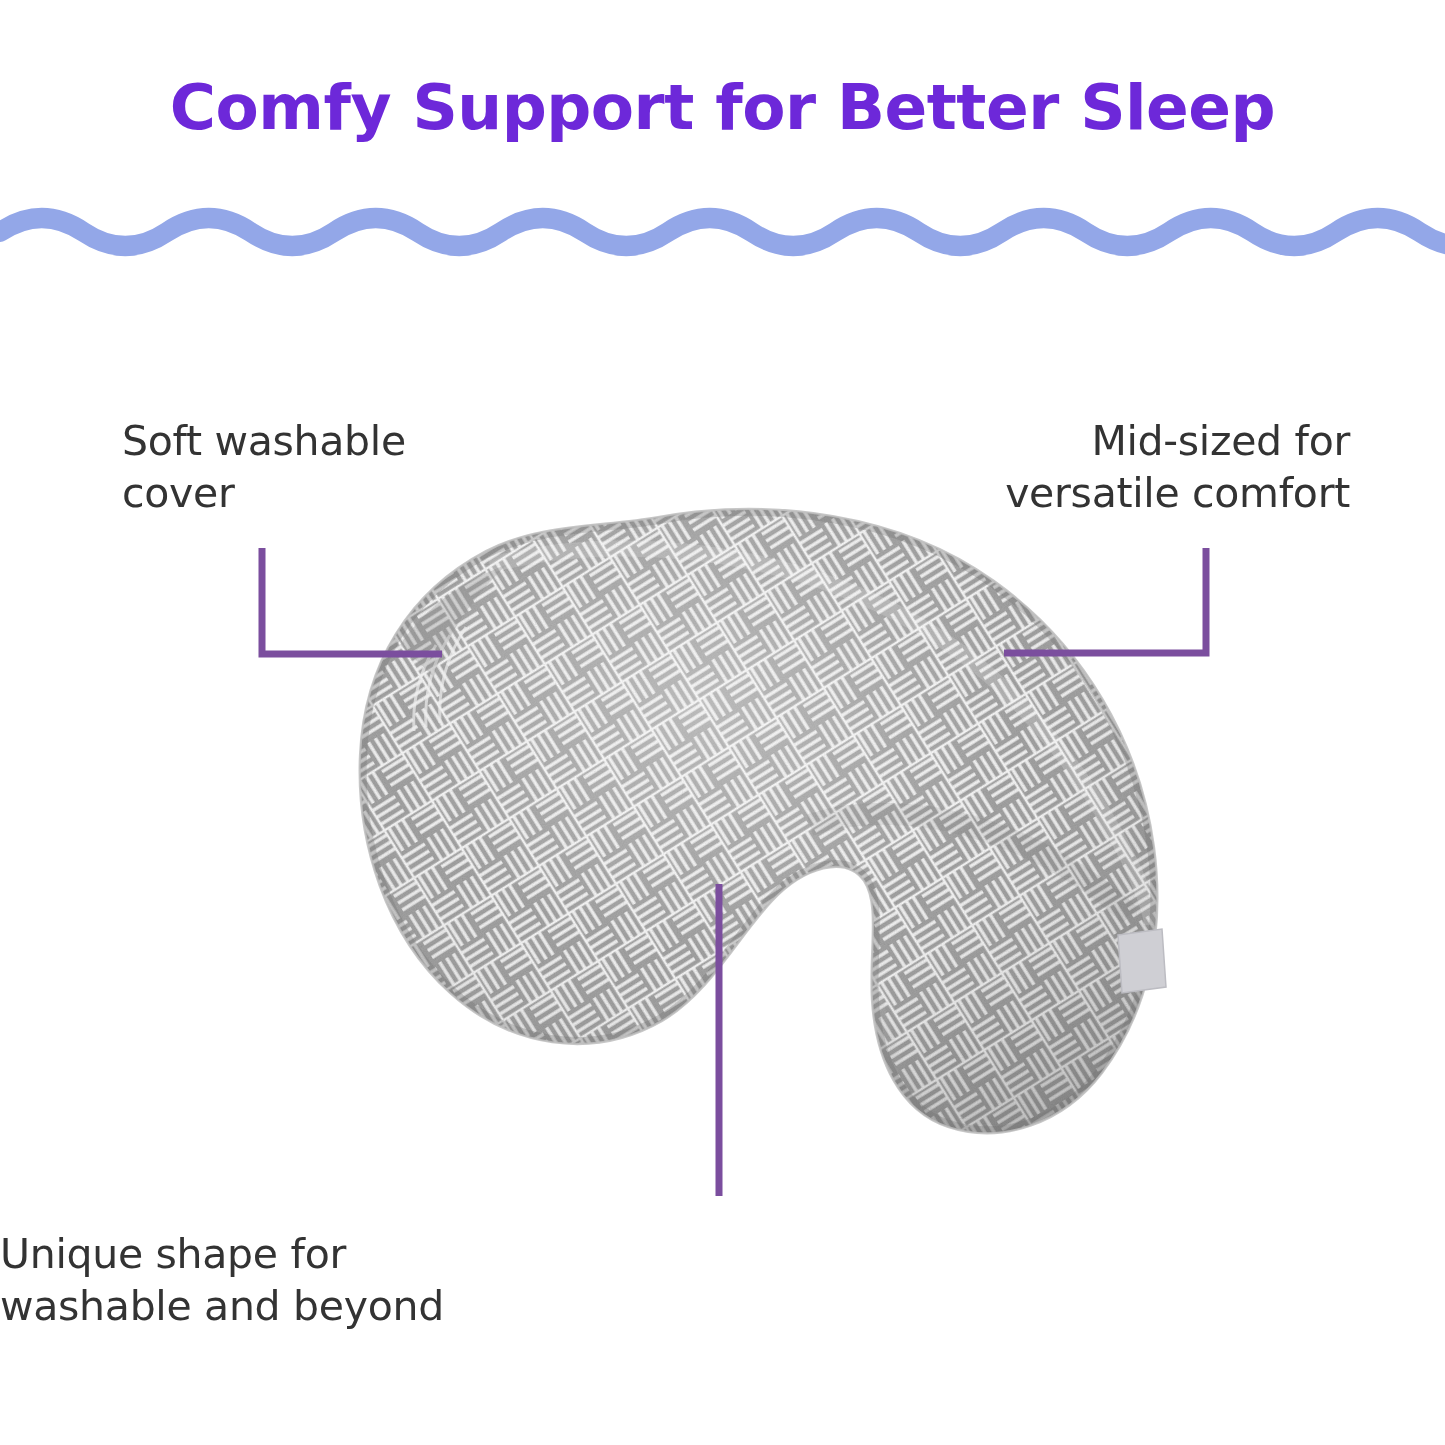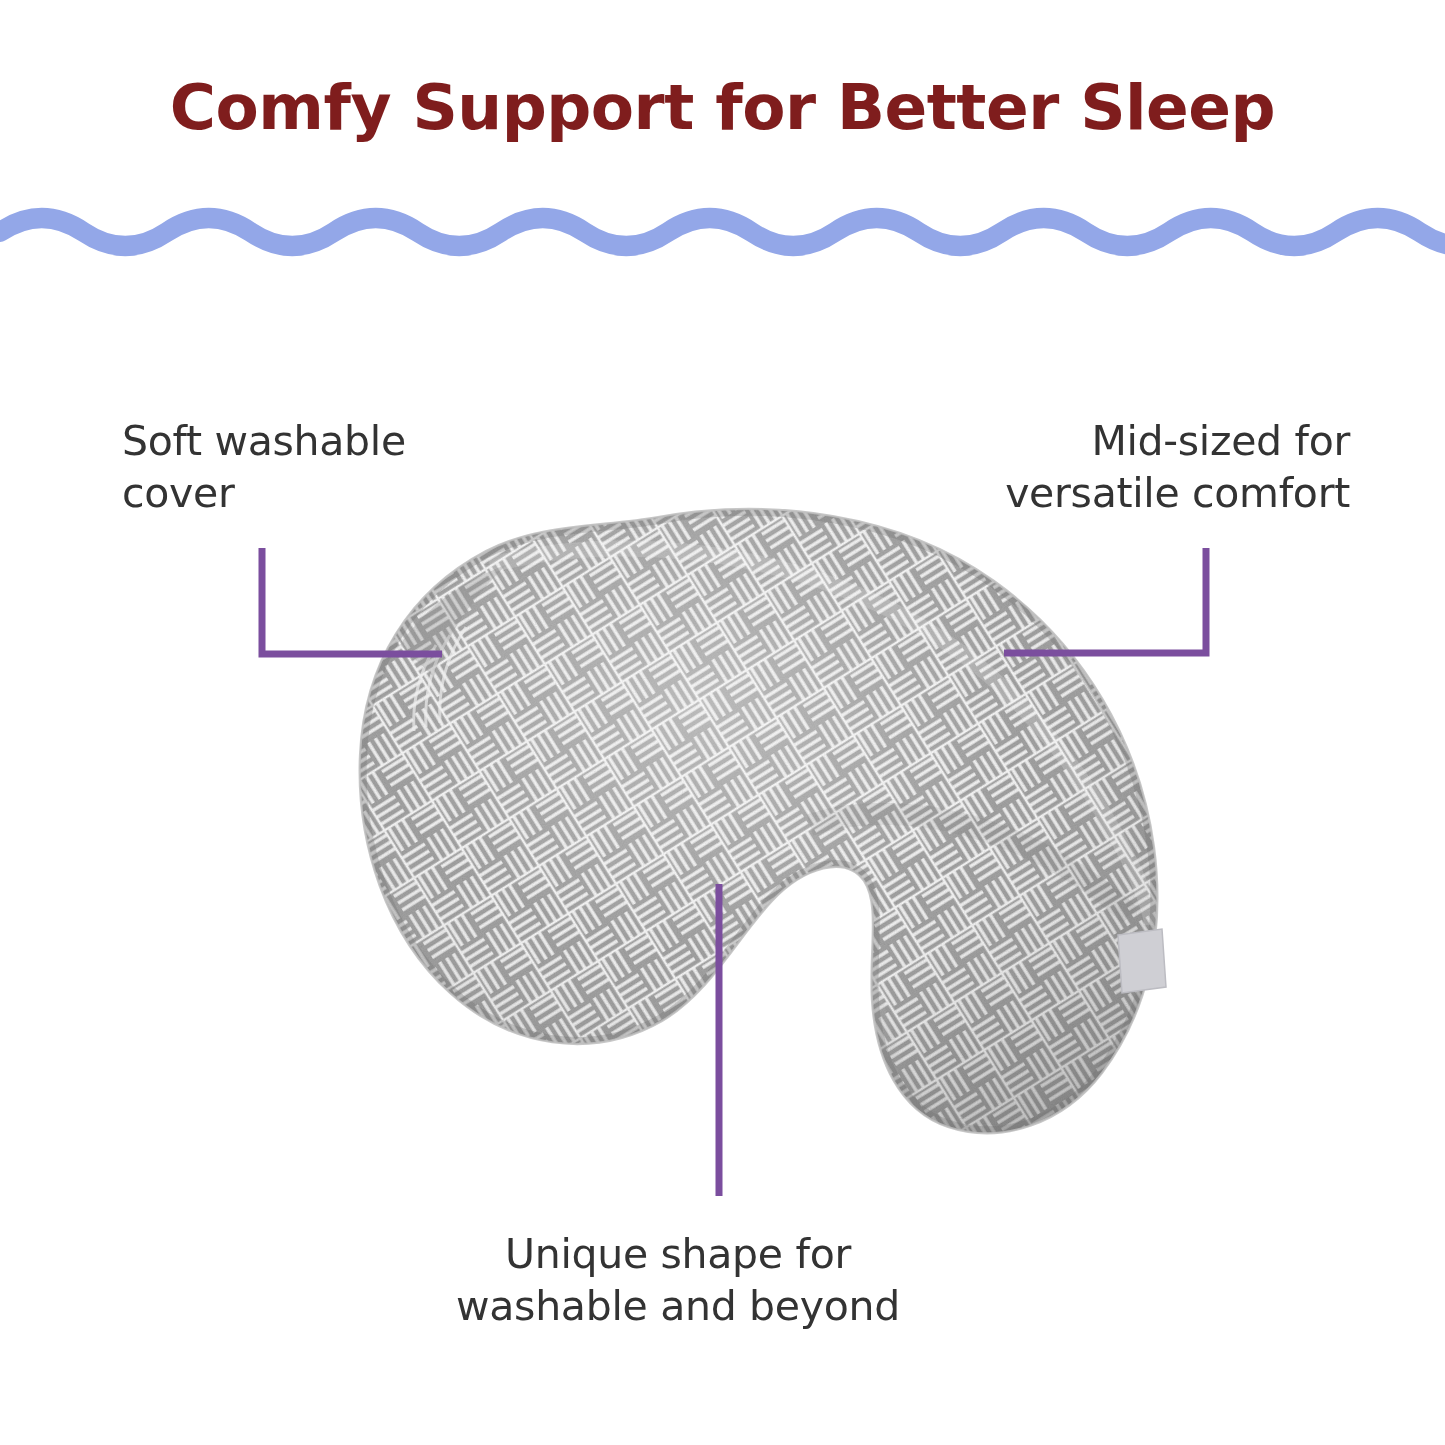--- a/index.html
+++ b/index.html
@@ -60,21 +60,20 @@
   #caption-right {
     right: 95px;
     top: 415px;
     width: 520px;
     text-align: right;
   }
   #caption-bottom {
     left: 0;
     top: 1228px;
     width: 1356px;
-    text-align: center;
   }
   .caption .line {
     display: block;
     white-space: nowrap;
   }
   #caption-left .line, #caption-right .line {
     white-space: normal;
   }
 
   
@@ -94,21 +93,21 @@
     top: 495px;
     width: 860px;
     height: 660px;
   }
 </style>
 </head>
 <body>
 
 <div id="page">
 
-  <div id="header-title" style="color: #7f1d1d;">Comfy Support for Better Sleep</div>
+  <div id="header-title" style="color: #6d28d9;">Comfy Support for Better Sleep</div>
 
   <svg id="wave-divider" viewBox="0 0 1445 72" preserveAspectRatio="none">
     <path id="wave-path" fill="none" stroke-linecap="round" d="M 0 36 Q 41.75 8 83.5 36 Q 125.25 64 167 36 Q 208.75 8 250.5 36 Q 292.25 64 334 36 Q 375.75 8 417.5 36 Q 459.25 64 501 36 Q 542.75 8 584.5 36 Q 626.25 64 668 36 Q 709.75 8 751.5 36 Q 793.25 64 835 36 Q 876.75 8 918.5 36 Q 960.25 64 1002 36 Q 1043.75 8 1085.5 36 Q 1127.25 64 1169 36 Q 1210.75 8 1252.5 36 Q 1294.25 64 1336 36 Q 1377.75 8 1419.5 36 Q 1461.25 64 1503 36 Q 1544.75 8 1586.5 36 Q 1628.25 64 1670 36" stroke="#93A7E8" stroke-width="20"></path>
   </svg>
 
   <svg id="pillow-figure" viewBox="0 0 860 660">
     <defs>
 
       <pattern id="weaveA" patternUnits="userSpaceOnUse" width="56" height="56" patternTransform="rotate(-32)">
         <rect width="56" height="56" fill="#9d9d9d"></rect>

